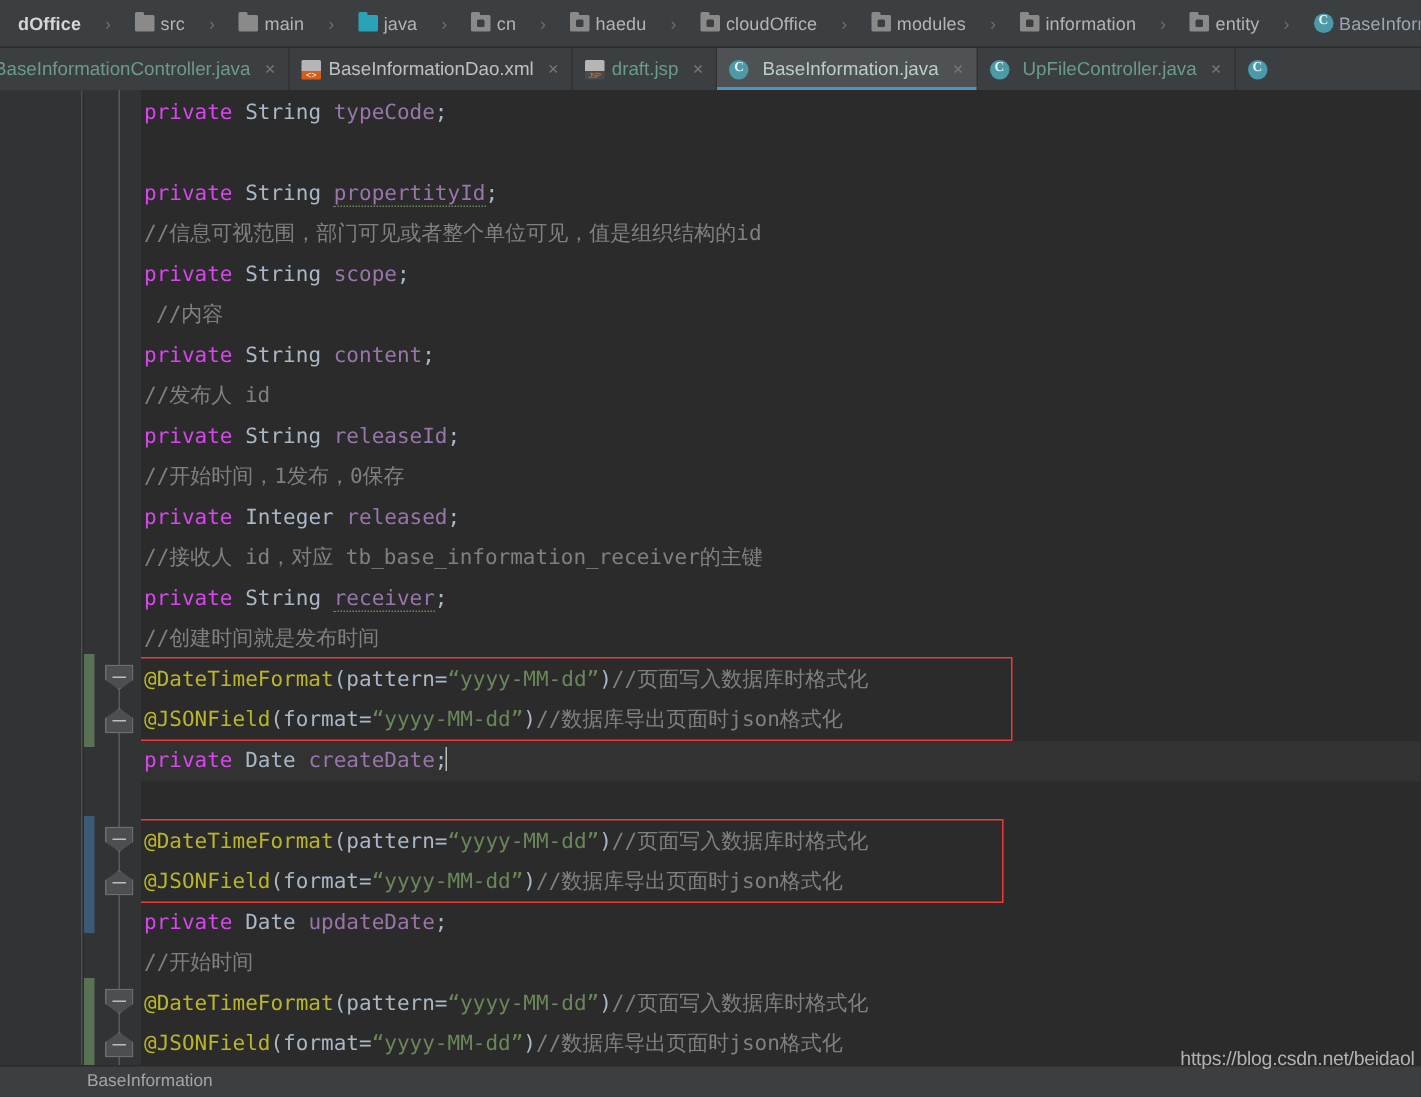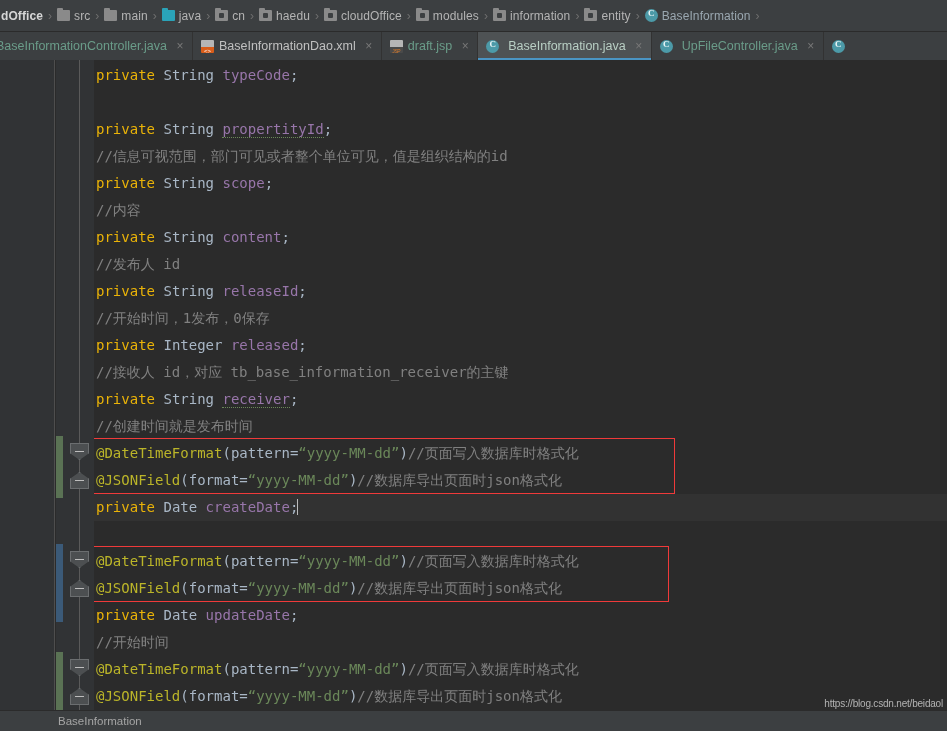--- a/index.html
+++ b/index.html
@@ -14,21 +14,21 @@
   
   #breadcrumb-bar {
     position: absolute; left: 0; top: 0; width: 947px; height: 32px;
     background: #3c3f41;
     display: flex; align-items: center;
     font-size: 12px; color: #a9b7c6;
     white-space: nowrap;
     overflow: hidden;
     border-bottom: 1px solid #2b2b2b;
   }
-  .crumb { display: flex; align-items: center; padding: 0 1px; }
+  .crumb { display: flex; align-items: center; padding: 0 12px; }
   .crumb-label { color: #b4b4b4; font-size: 12px; letter-spacing: 0.1px; }
   .crumb-first .crumb-label { color: #d6d6d6; font-weight: bold; }
   .crumb-last .crumb-label { color: #9aa7b0; }
   .crumb-sep { color: #6e6e6e; font-size: 12px; padding: 0 4px; }
 
   .ico-folder {
     width: 13px; height: 11px; margin-right: 4px;
     position: relative; display: inline-block;
     background: #8a8a8a; border-radius: 1px;
   }
@@ -147,21 +147,21 @@
     position: absolute; left: 0; right: 0; height: 27px; line-height: 27px;
     white-space: pre; padding-left: 2px;
   }
   .line.current { background: #323232; }
   .caret {
     display: inline-block; width: 1px; height: 16px; background: #bbbbbb;
     vertical-align: -3px; margin-left: -1px;
   }
 
   
-  .kw   { color: #eab308; }
+  .kw   { color: #d946ef; }
   .typ  { color: #a9b7c6; }
   .fld  { color: #9876aa; }
   .pun  { color: #a9b7c6; }
   .cmt  { color: #808080; }
   .ann  { color: #bbb529; }
   .str  { color: #6a8759; }
   .attr { color: #a9b7c6; }
   .warn { border-bottom: 1px dotted #6a8759; }
 
   .hl-box {
@@ -172,21 +172,21 @@
   #status-bar {
     position: absolute; left: 0; top: 710px; width: 947px; height: 21px;
     background: #3c3f41; border-top: 1px solid #2b2b2b;
     display: flex; align-items: center;
   }
   #status-label {
     font-size: 11.5px; color: #a5a5a5; margin-left: 58px;
   }
   #watermark {
     position: absolute; right: 4px; top: 698px;
-    font-size: 10px; color: #c9c9c9; opacity: 0.85;
+    font-size: 13px; color: #c9c9c9; opacity: 0.85;
     font-family: "Liberation Sans", sans-serif;
     letter-spacing: -0.2px;
   }
   #topstrip {
     position: absolute; left: 0; top: 0; width: 947px; height: 6px;
     background: #3c3f41;
   }
 </style>
 </head>
 <body>
@@ -297,21 +297,21 @@
       <div class="foldmark bot" style="top: 520px;"></div>
       <div class="changebar added" style="top: 592px; height: 62px;"></div>
       <div class="foldmark top" style="top: 599px;"></div>
       <div class="foldmark bot" style="top: 628px;"></div>
     </div>
   <div id="code">
       <div class="line" style="top: 2px;"><span class="kw">private</span> <span class="typ">String</span> <span class="fld">typeCode</span><span class="pun">;</span></div>
       <div class="line" style="top: 56px;"><span class="kw">private</span> <span class="typ">String</span> <span class="fld warn">propertityId</span><span class="pun">;</span></div>
       <div class="line" style="top: 83px;"><span class="cmt">//信息可视范围，部门可见或者整个单位可见，值是组织结构的id</span></div>
       <div class="line" style="top: 110px;"><span class="kw">private</span> <span class="typ">String</span> <span class="fld">scope</span><span class="pun">;</span></div>
-      <div class="line" style="top: 137px;"><span class="cmt">//内容</span></div>
+      <div class="line" style="top: 137px; margin-left: 8px;"><span class="cmt">//内容</span></div>
       <div class="line" style="top: 164px;"><span class="kw">private</span> <span class="typ">String</span> <span class="fld">content</span><span class="pun">;</span></div>
       <div class="line" style="top: 191px;"><span class="cmt">//发布人 id</span></div>
       <div class="line" style="top: 218px;"><span class="kw">private</span> <span class="typ">String</span> <span class="fld">releaseId</span><span class="pun">;</span></div>
       <div class="line" style="top: 245px;"><span class="cmt">//开始时间，1发布，0保存</span></div>
       <div class="line" style="top: 299px;"><span class="cmt">//接收人 id，对应 tb_base_information_receiver的主键</span></div>
       <div class="line" style="top: 272px;"><span class="kw">private</span> <span class="typ">Integer</span> <span class="fld">released</span><span class="pun">;</span></div>
       <div class="line" style="top: 353px;"><span class="cmt">//创建时间就是发布时间</span></div>
       <div class="line" style="top: 326px;"><span class="kw">private</span> <span class="typ">String</span> <span class="fld warn">receiver</span><span class="pun">;</span></div>
       <div class="line" style="top: 380px;"><span class="ann">@DateTimeFormat</span><span class="pun">(</span><span class="attr">pattern=</span><span class="str">“yyyy-MM-dd”</span><span class="pun">)</span><span class="cmt">//页面写入数据库时格式化</span></div>
       <div class="line" style="top: 407px;"><span class="ann">@JSONField</span><span class="pun">(</span><span class="attr">format=</span><span class="str">“yyyy-MM-dd”</span><span class="pun">)</span><span class="cmt">//数据库导出页面时json格式化</span></div>

